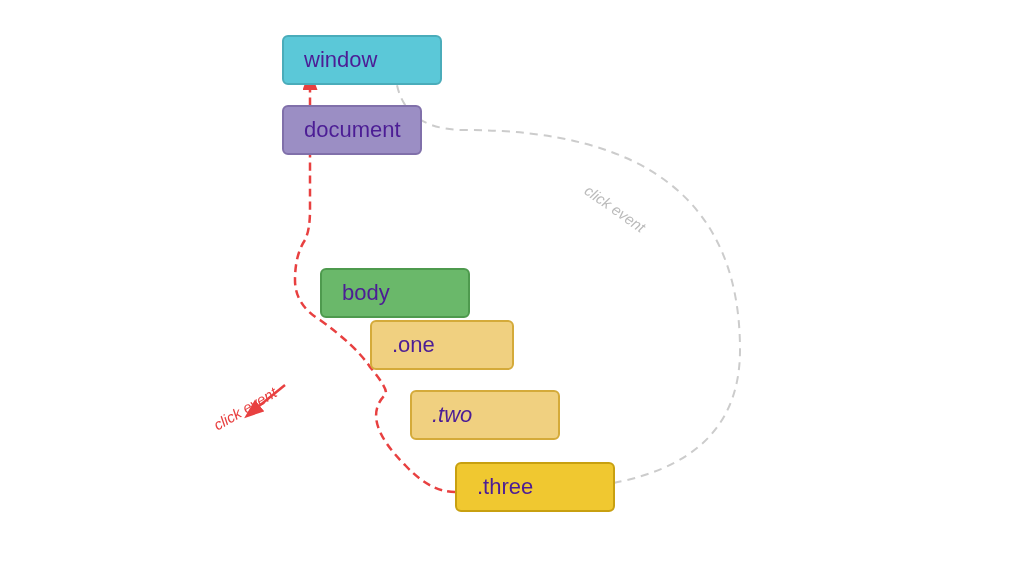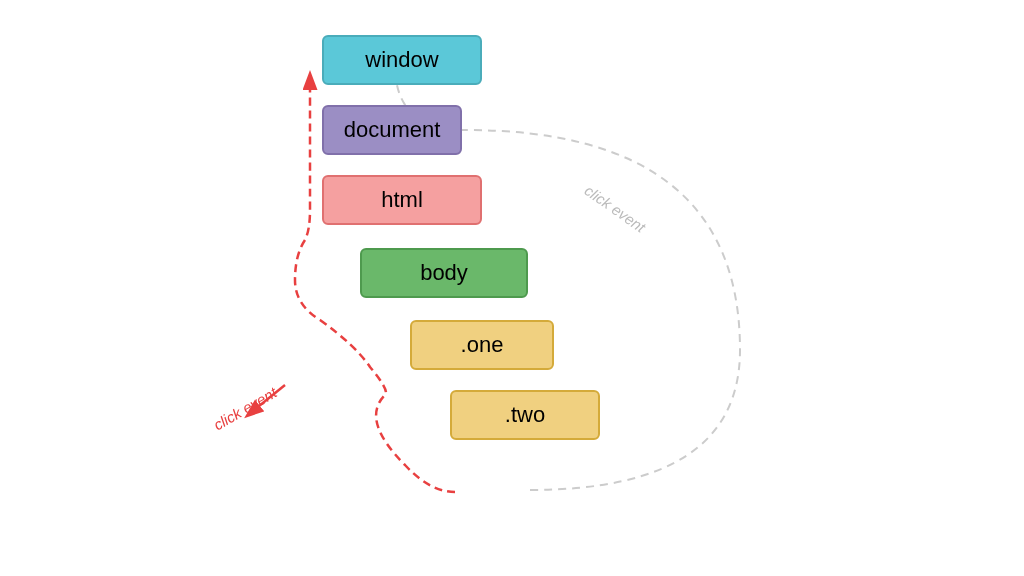--- a/index.html
+++ b/index.html
@@ -18,27 +18,26 @@
       width: 1024px;
       height: 576px;
     }
 
     .node {
       position: absolute;
       border-radius: 6px;
       border: 2px solid transparent;
       display: flex;
       align-items: center;
-      justify-content: center;
+      justify-content: flex-start;
       font-size: 22px;
       font-weight: 500;
-      color: #000000;
+      color: #4c1d95;
       min-width: 140px;
       padding: 10px 20px;
-      margin-left: 40px;
     }
 
     .node-window {
       background: #5bc8d8;
       border-color: #4aacba;
       top: 35px;
       left: 282px;
       width: 160px;
     }
 
@@ -54,39 +53,40 @@
       background: #f5a0a0;
       border-color: #e07070;
       top: 175px;
       left: 282px;
       width: 160px;
     }
 
     .node-body {
       background: #6ab86a;
       border-color: #4e9a4e;
-      top: 248px;
+      top: 268px;
       left: 320px;
-      width: 168px;
+      width: 150px;
     }
 
     .node-one {
       background: #f0d080;
       border-color: #d4aa3a;
       top: 320px;
       left: 370px;
       width: 144px;
     }
 
     .node-two {
       background: #f0d080;
       border-color: #d4aa3a;
       top: 390px;
       left: 410px;
       width: 150px;
+      font-style: italic;
     }
 
     .node-three {
       background: #f0c830;
       border-color: #c8a010;
       top: 462px;
       left: 455px;
       width: 160px;
     }
 
@@ -147,36 +147,36 @@
   </svg>
 
   <div class="node node-window">
     <span>window</span>
   </div>
 
   <div class="node node-document">
     <span>document</span>
   </div>
 
-  <div class="node node-html">
-    <span>html</span>
-  </div>
 
   <div class="node node-body">
     <span>body</span>
   </div>
 
   <div class="node node-one">
     <span>.one</span>
   </div>
 
   <div class="node node-two">
     <span>.two</span>
   </div>
 
+  <div class="node node-three">
+    <span>.three</span>
+  </div>
 
   <div class="label-click-event-gray">
     <span>click event</span>
   </div>
 
   <div class="label-click-event-red">
     <span>click event</span>
   </div>
 
 </div>

